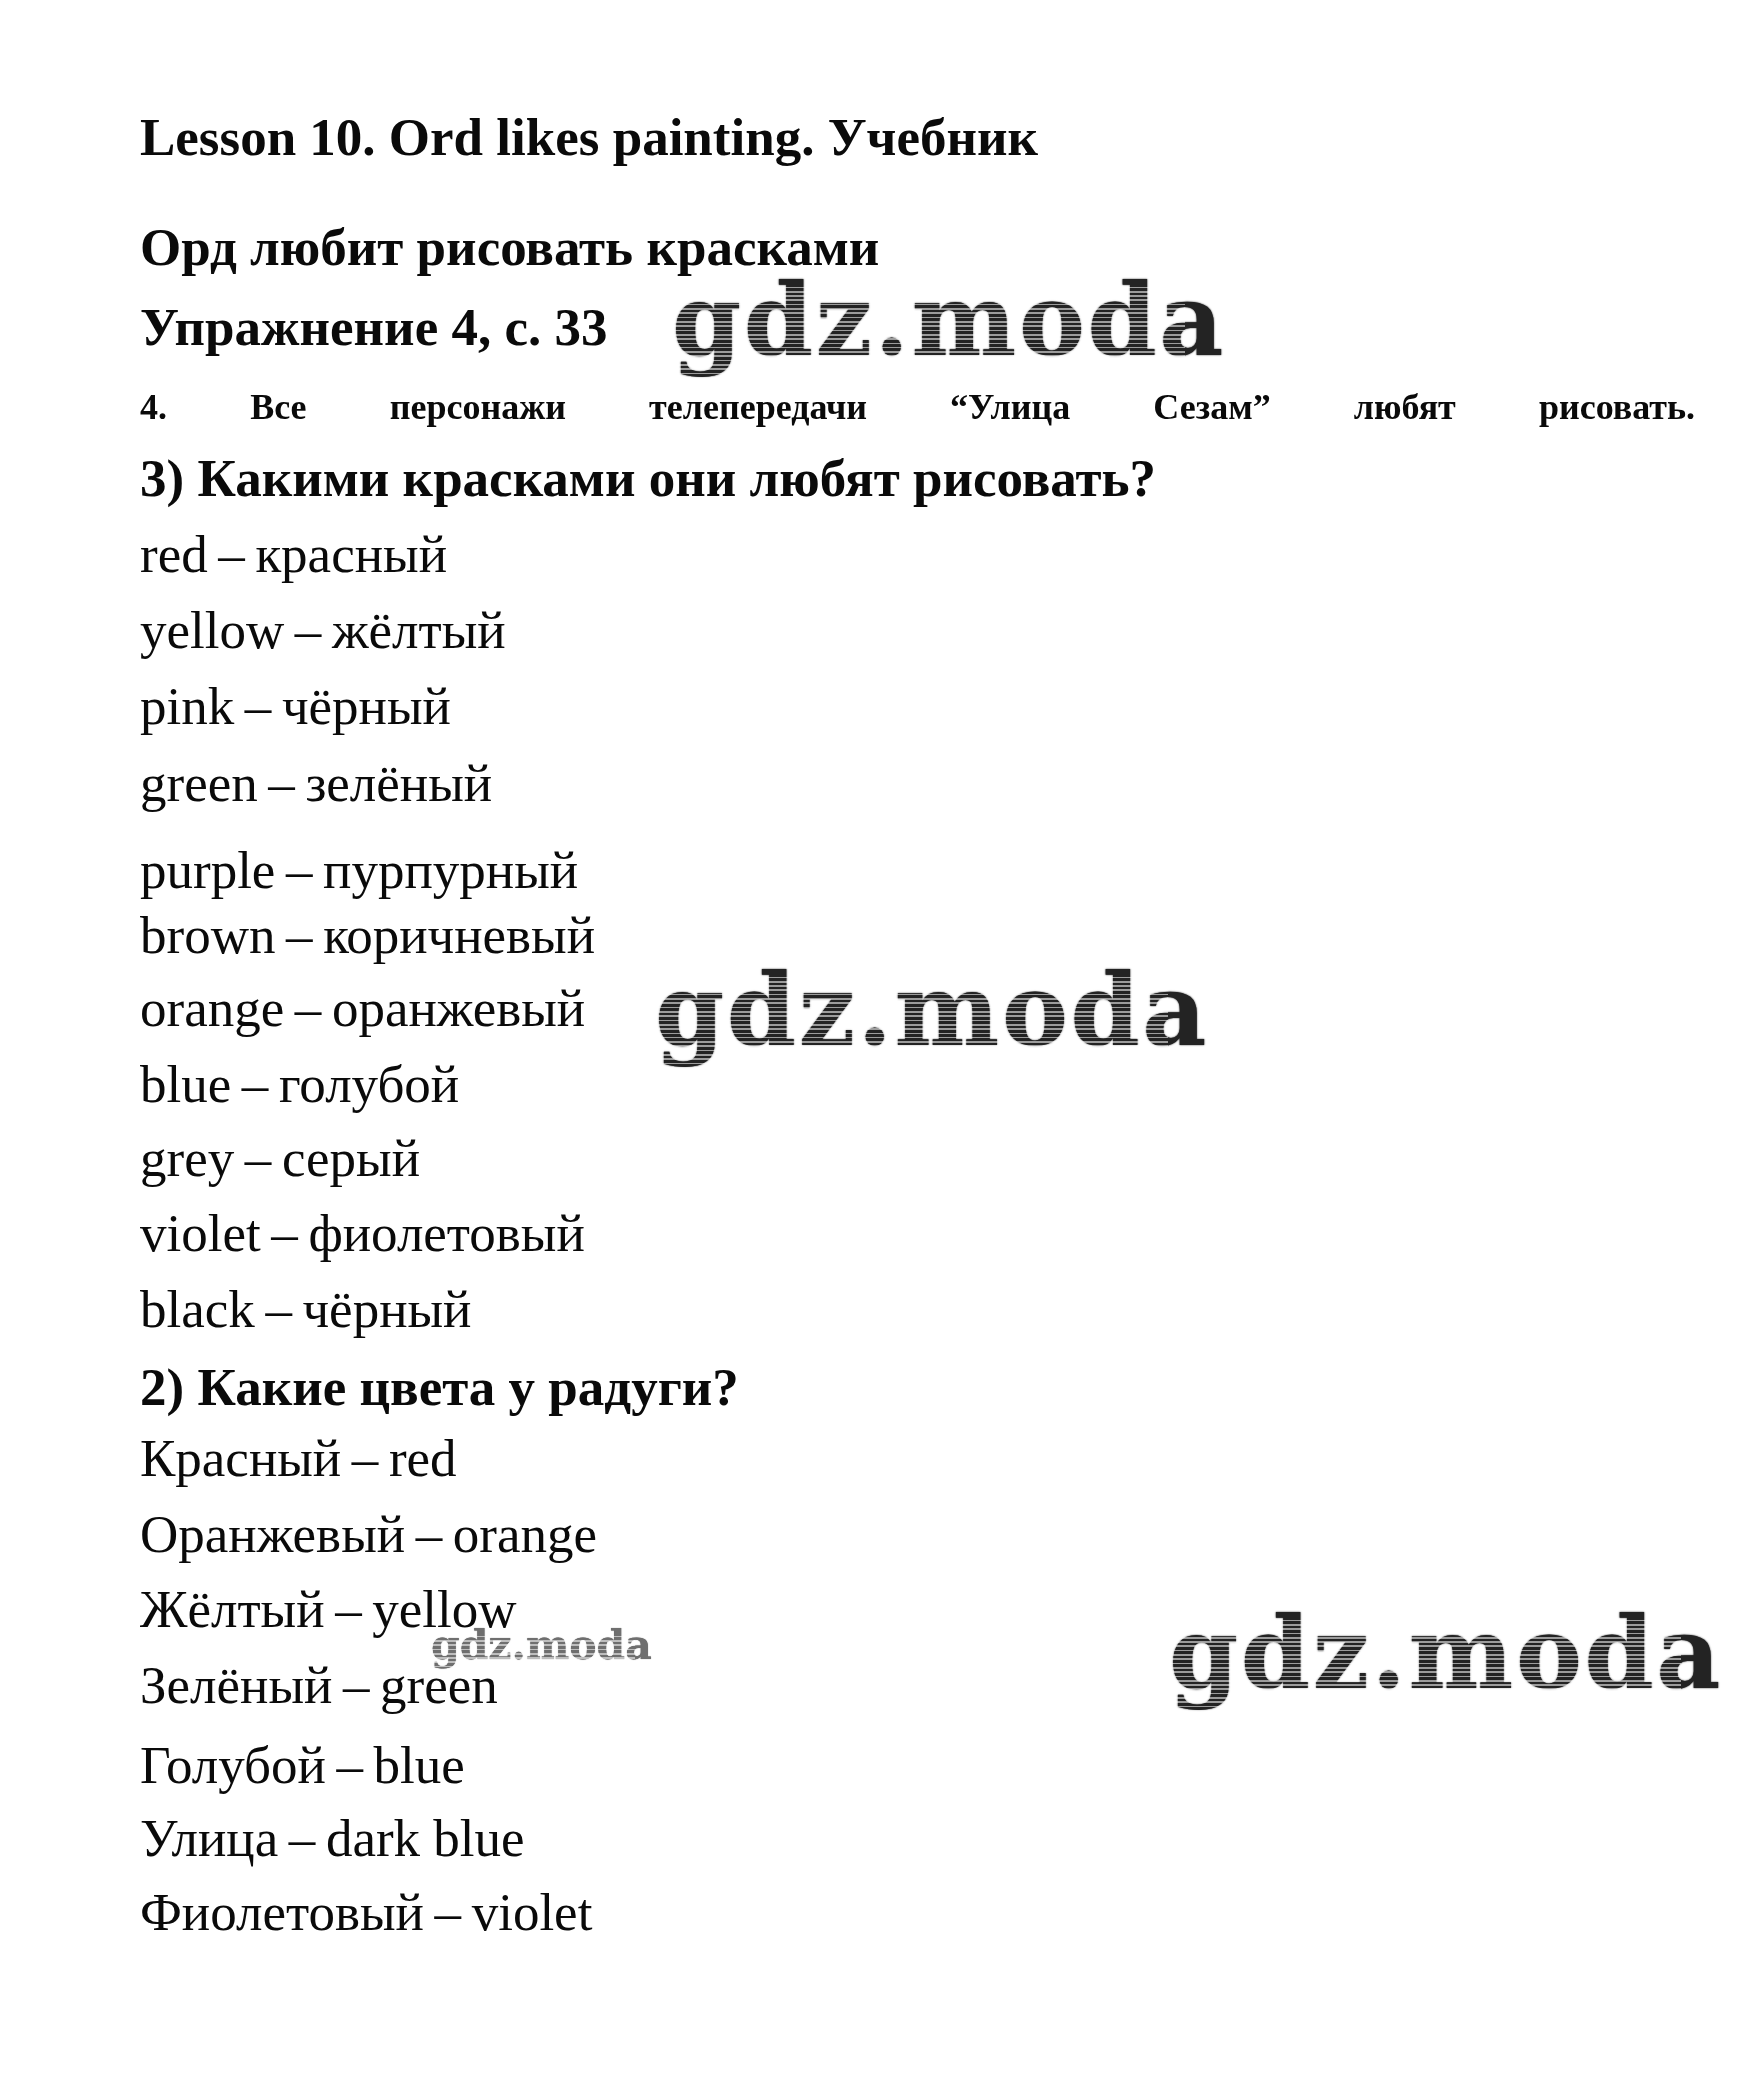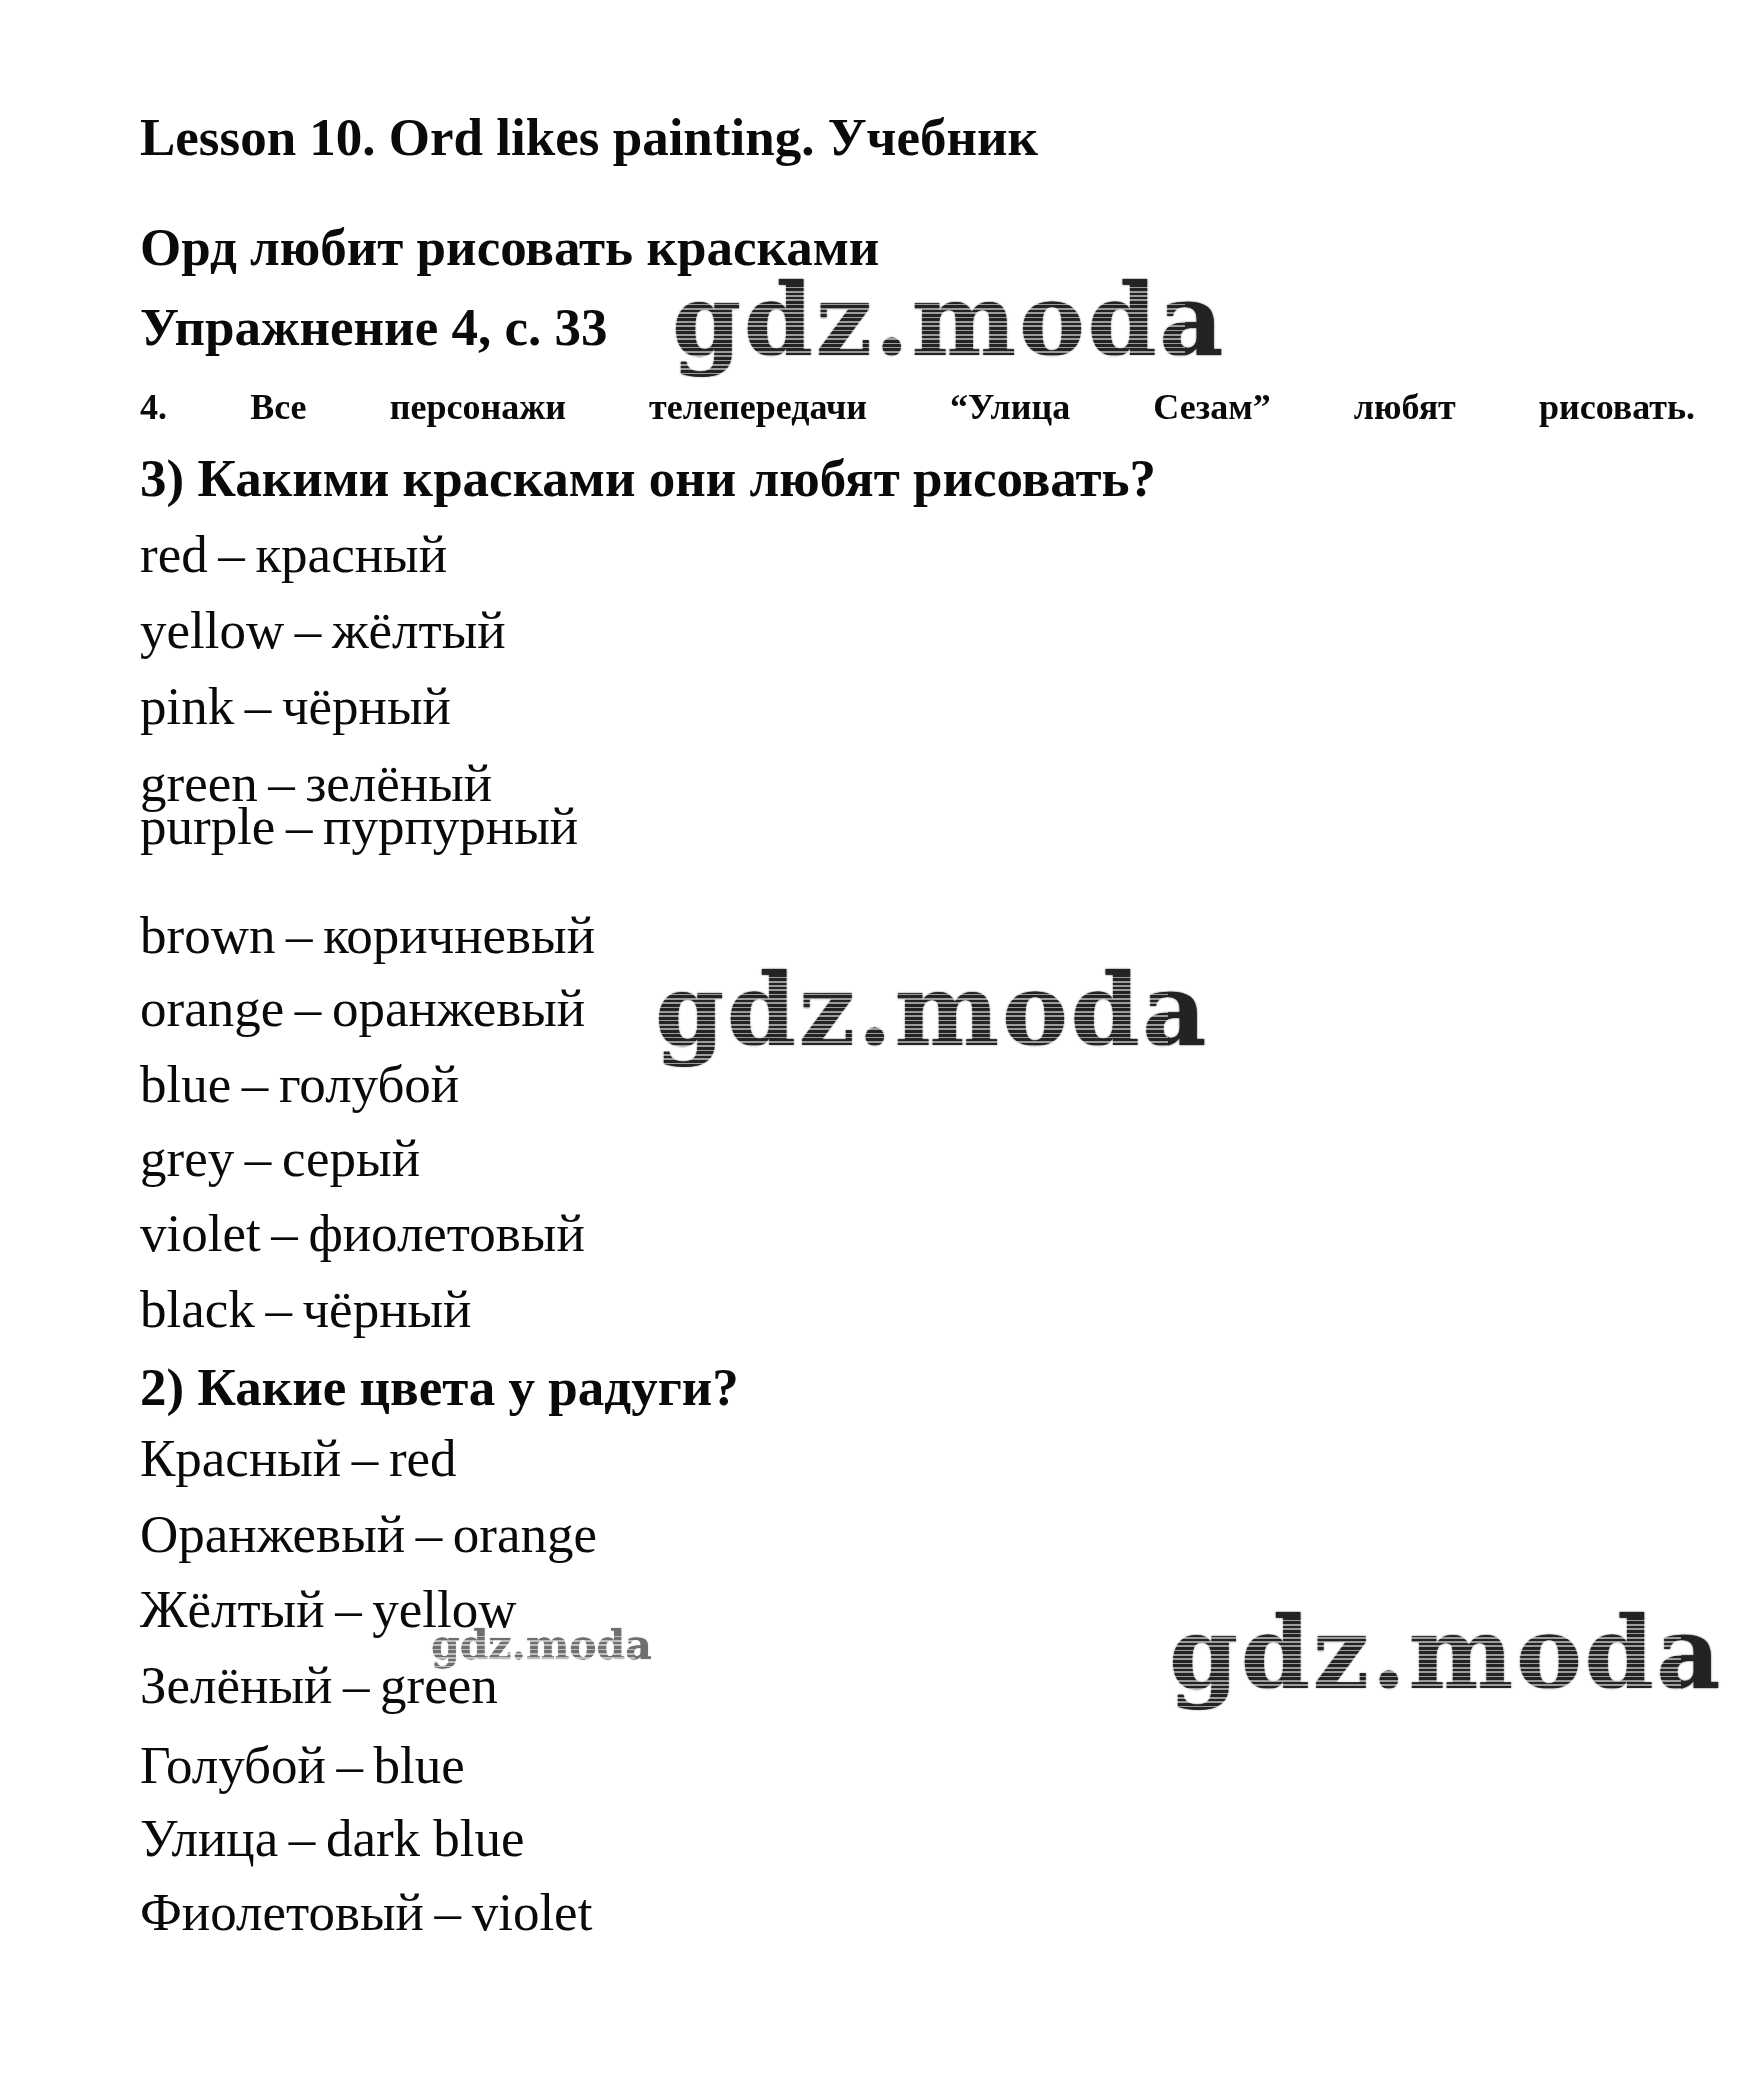--- a/index.html
+++ b/index.html
@@ -90,21 +90,21 @@
     <div class="line bold" style="top:289px;">Упражнение 4, с. 33</div>
 
     <div class="line task-line" style="top:369px;">4. Все персонажи телепередачи “Улица Сезам” любят рисовать.</div>
 
     <div class="line bold" style="top:440px;">3) Какими красками они любят рисовать?</div>
 
     <div class="line" style="top:516px;"><span>red</span><span class="sep">–</span><span>красный</span></div>
     <div class="line" style="top:592px;"><span>yellow</span><span class="sep">–</span><span>жёлтый</span></div>
     <div class="line" style="top:668px;"><span>pink</span><span class="sep">–</span><span>чёрный</span></div>
     <div class="line" style="top:745px;"><span>green</span><span class="sep">–</span><span>зелёный</span></div>
-    <div class="line" style="top:788px;"><span>purple</span><span class="sep">–</span><span>пурпурный</span></div>
+    <div class="line" style="top:832px;"><span>purple</span><span class="sep">–</span><span>пурпурный</span></div>
     <div class="line" style="top:897px;"><span>brown</span><span class="sep">–</span><span>коричневый</span></div>
     <div class="line" style="top:970px;"><span>orange</span><span class="sep">–</span><span>оранжевый</span></div>
     <div class="line" style="top:1046px;"><span>blue</span><span class="sep">–</span><span>голубой</span></div>
     <div class="line" style="top:1120px;"><span>grey</span><span class="sep">–</span><span>серый</span></div>
     <div class="line" style="top:1195px;"><span>violet</span><span class="sep">–</span><span>фиолетовый</span></div>
     <div class="line" style="top:1271px;"><span>black</span><span class="sep">–</span><span>чёрный</span></div>
 
     <div class="line bold" style="top:1349px;">2) Какие цвета у радуги?</div>
 
     <div class="line" style="top:1420px;"><span>Красный</span><span class="sep">–</span><span>red</span></div>

